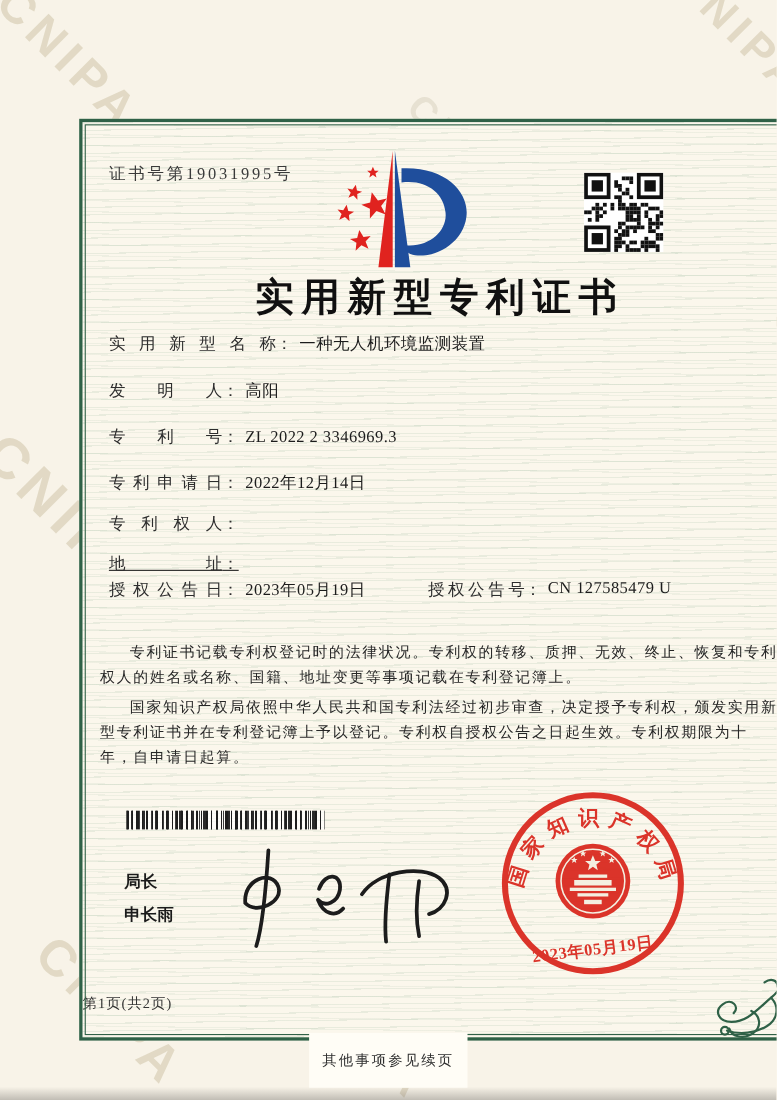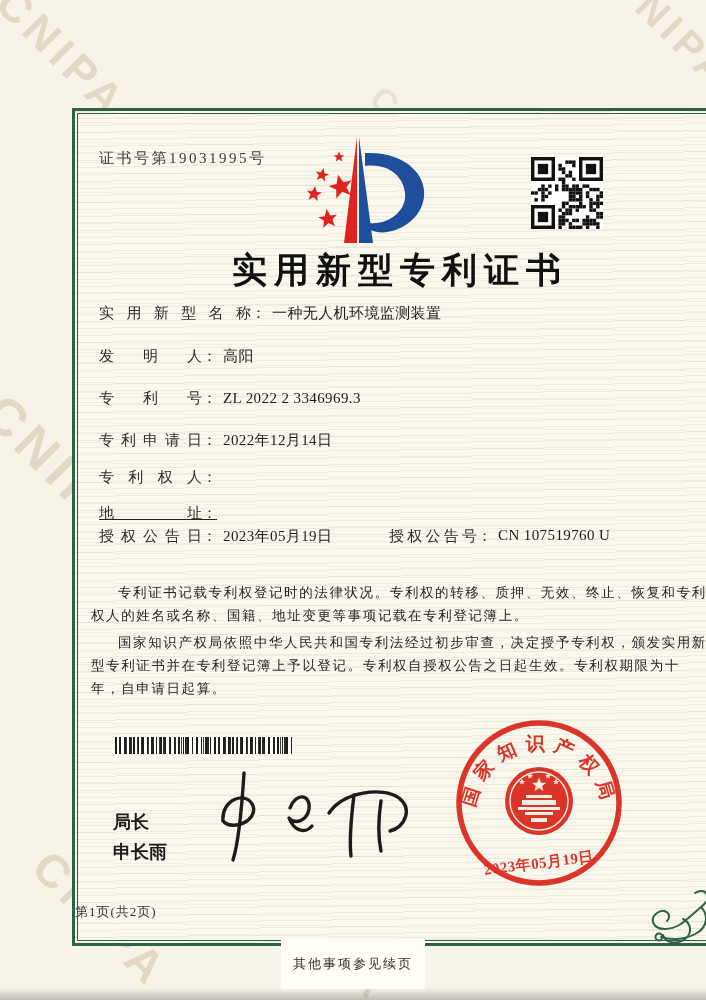--- a/index.html
+++ b/index.html
@@ -65,21 +65,21 @@
   
   .barcode{
     position:absolute;left:40px;top:626px;width:180px;height:17px;
     background:
       repeating-linear-gradient(90deg,#1d1d1d 0 2px,rgba(0,0,0,0) 2px 5px,#1d1d1d 5px 6px,rgba(0,0,0,0) 6px 9px),
       repeating-linear-gradient(90deg,#3c3c3c 0 1px,rgba(255,255,255,0.65) 1px 4px,#2a2a2a 4px 6px,rgba(255,255,255,0.65) 6px 11px);
   }
   .commissioner{
     position:absolute;left:38px;top:676px;
     font-family:"Liberation Sans","DejaVu Sans",sans-serif;
-    font-weight:700;font-size:18px;line-height:30px;color:#1b1b1b;margin-top:20px;
+    font-weight:700;font-size:15px;line-height:30px;color:#1b1b1b;
   }
   .signature{position:absolute;left:118px;top:652px;width:270px;height:105px;}
   .seal{position:absolute;left:378px;top:606px;width:172px;height:172px;opacity:0.93;}
   .page-num{position:absolute;left:0;right:0;top:792px;text-align:left;font-size:13px;letter-spacing:1px;color:#333;}
   
   .footer-note-wrap{position:absolute;left:0;right:0;top:939px;text-align:center;z-index:3;}
   .footer-note{
     display:inline-block;background:#fffdf6;padding:16px 12px;
     font-size:13px;letter-spacing:2px;color:#2e2e2e;
   }
@@ -291,21 +291,21 @@
     </div>
     <div class="grant-row">
       <div class="grant-left">
         <span class="lab">授权公告日</span>
         <span class="colon">：</span>
         <span class="val">2023年05月19日</span>
       </div>
       <div class="grant-right">
         <span class="lab">授权公告号</span>
         <span class="colon">：</span>
-        <span class="val">CN 107519760 U</span>
+        <span class="val">CN 127585479 U</span>
       </div>
     </div>
   </div>
 
   <div class="paras">
     <p>专利证书记载专利权登记时的法律状况。专利权的转移、质押、无效、终止、恢复和专利权人的姓名或名称、国籍、地址变更等事项记载在专利登记簿上。</p>
     <p>国家知识产权局依照中华人民共和国专利法经过初步审查，决定授予专利权，颁发实用新型专利证书并在专利登记簿上予以登记。专利权自授权公告之日起生效。专利权期限为十年，自申请日起算。</p>
   </div>
 
   <div class="barcode"></div>

